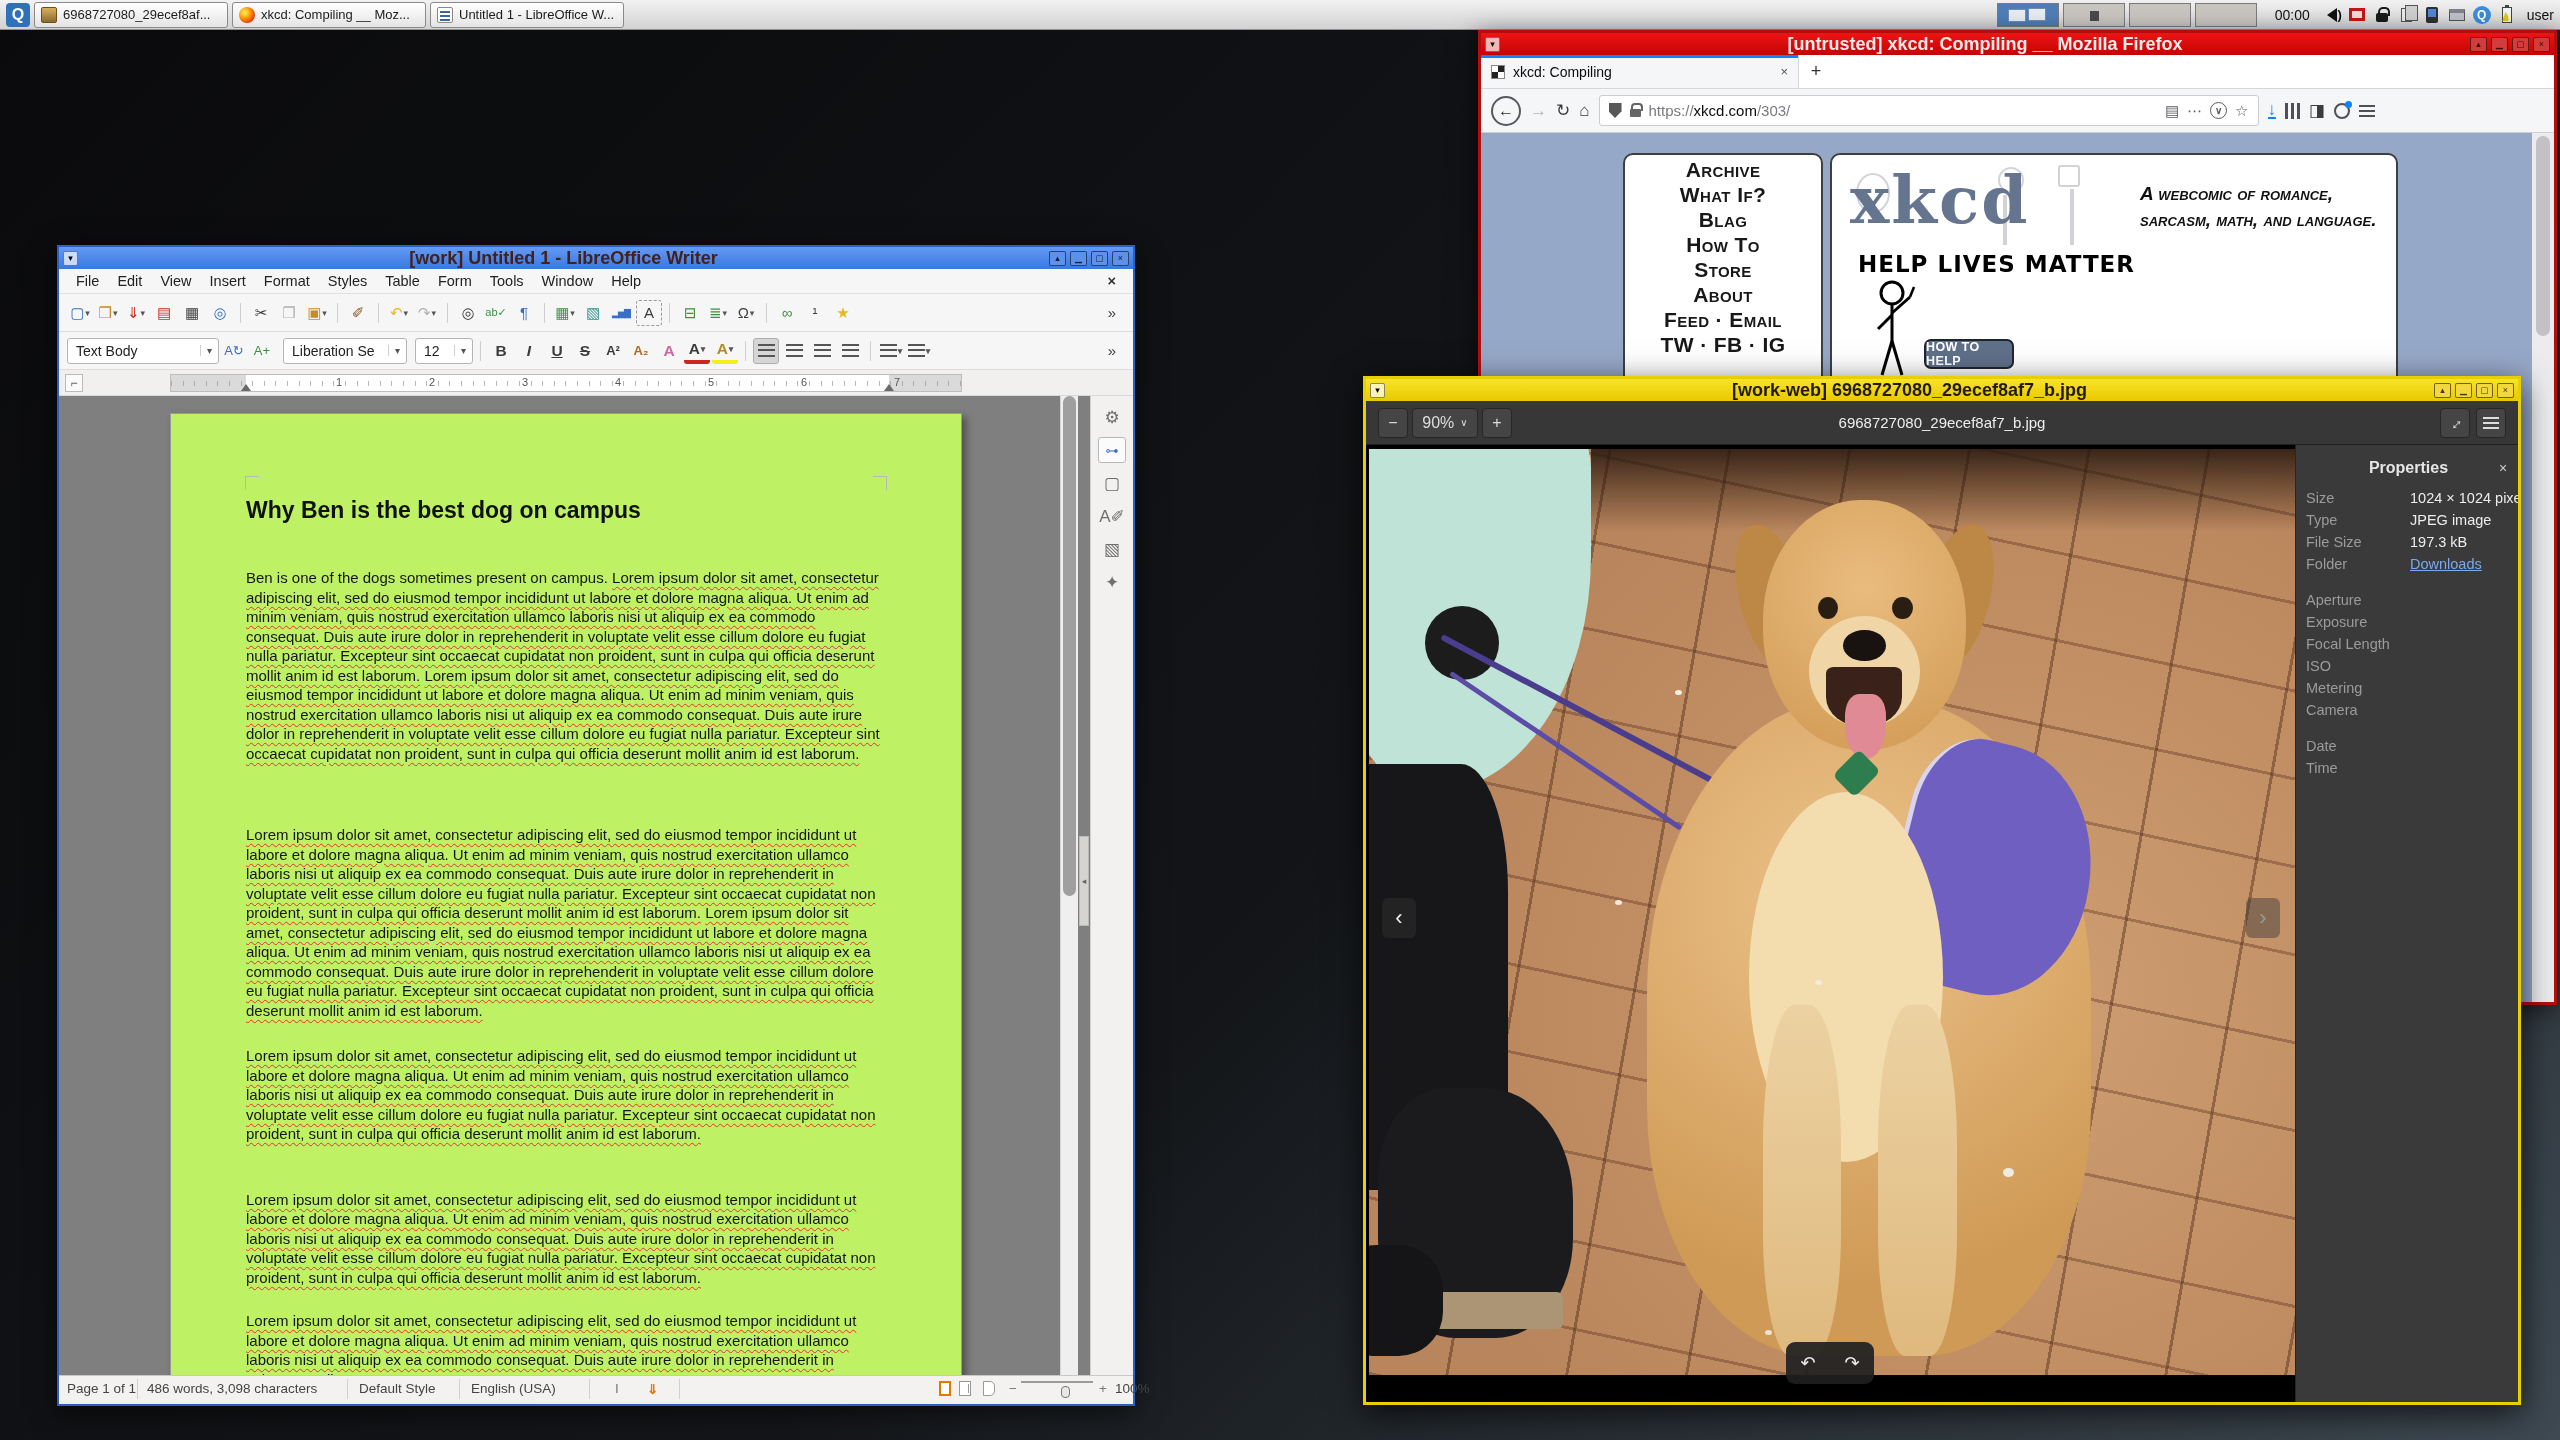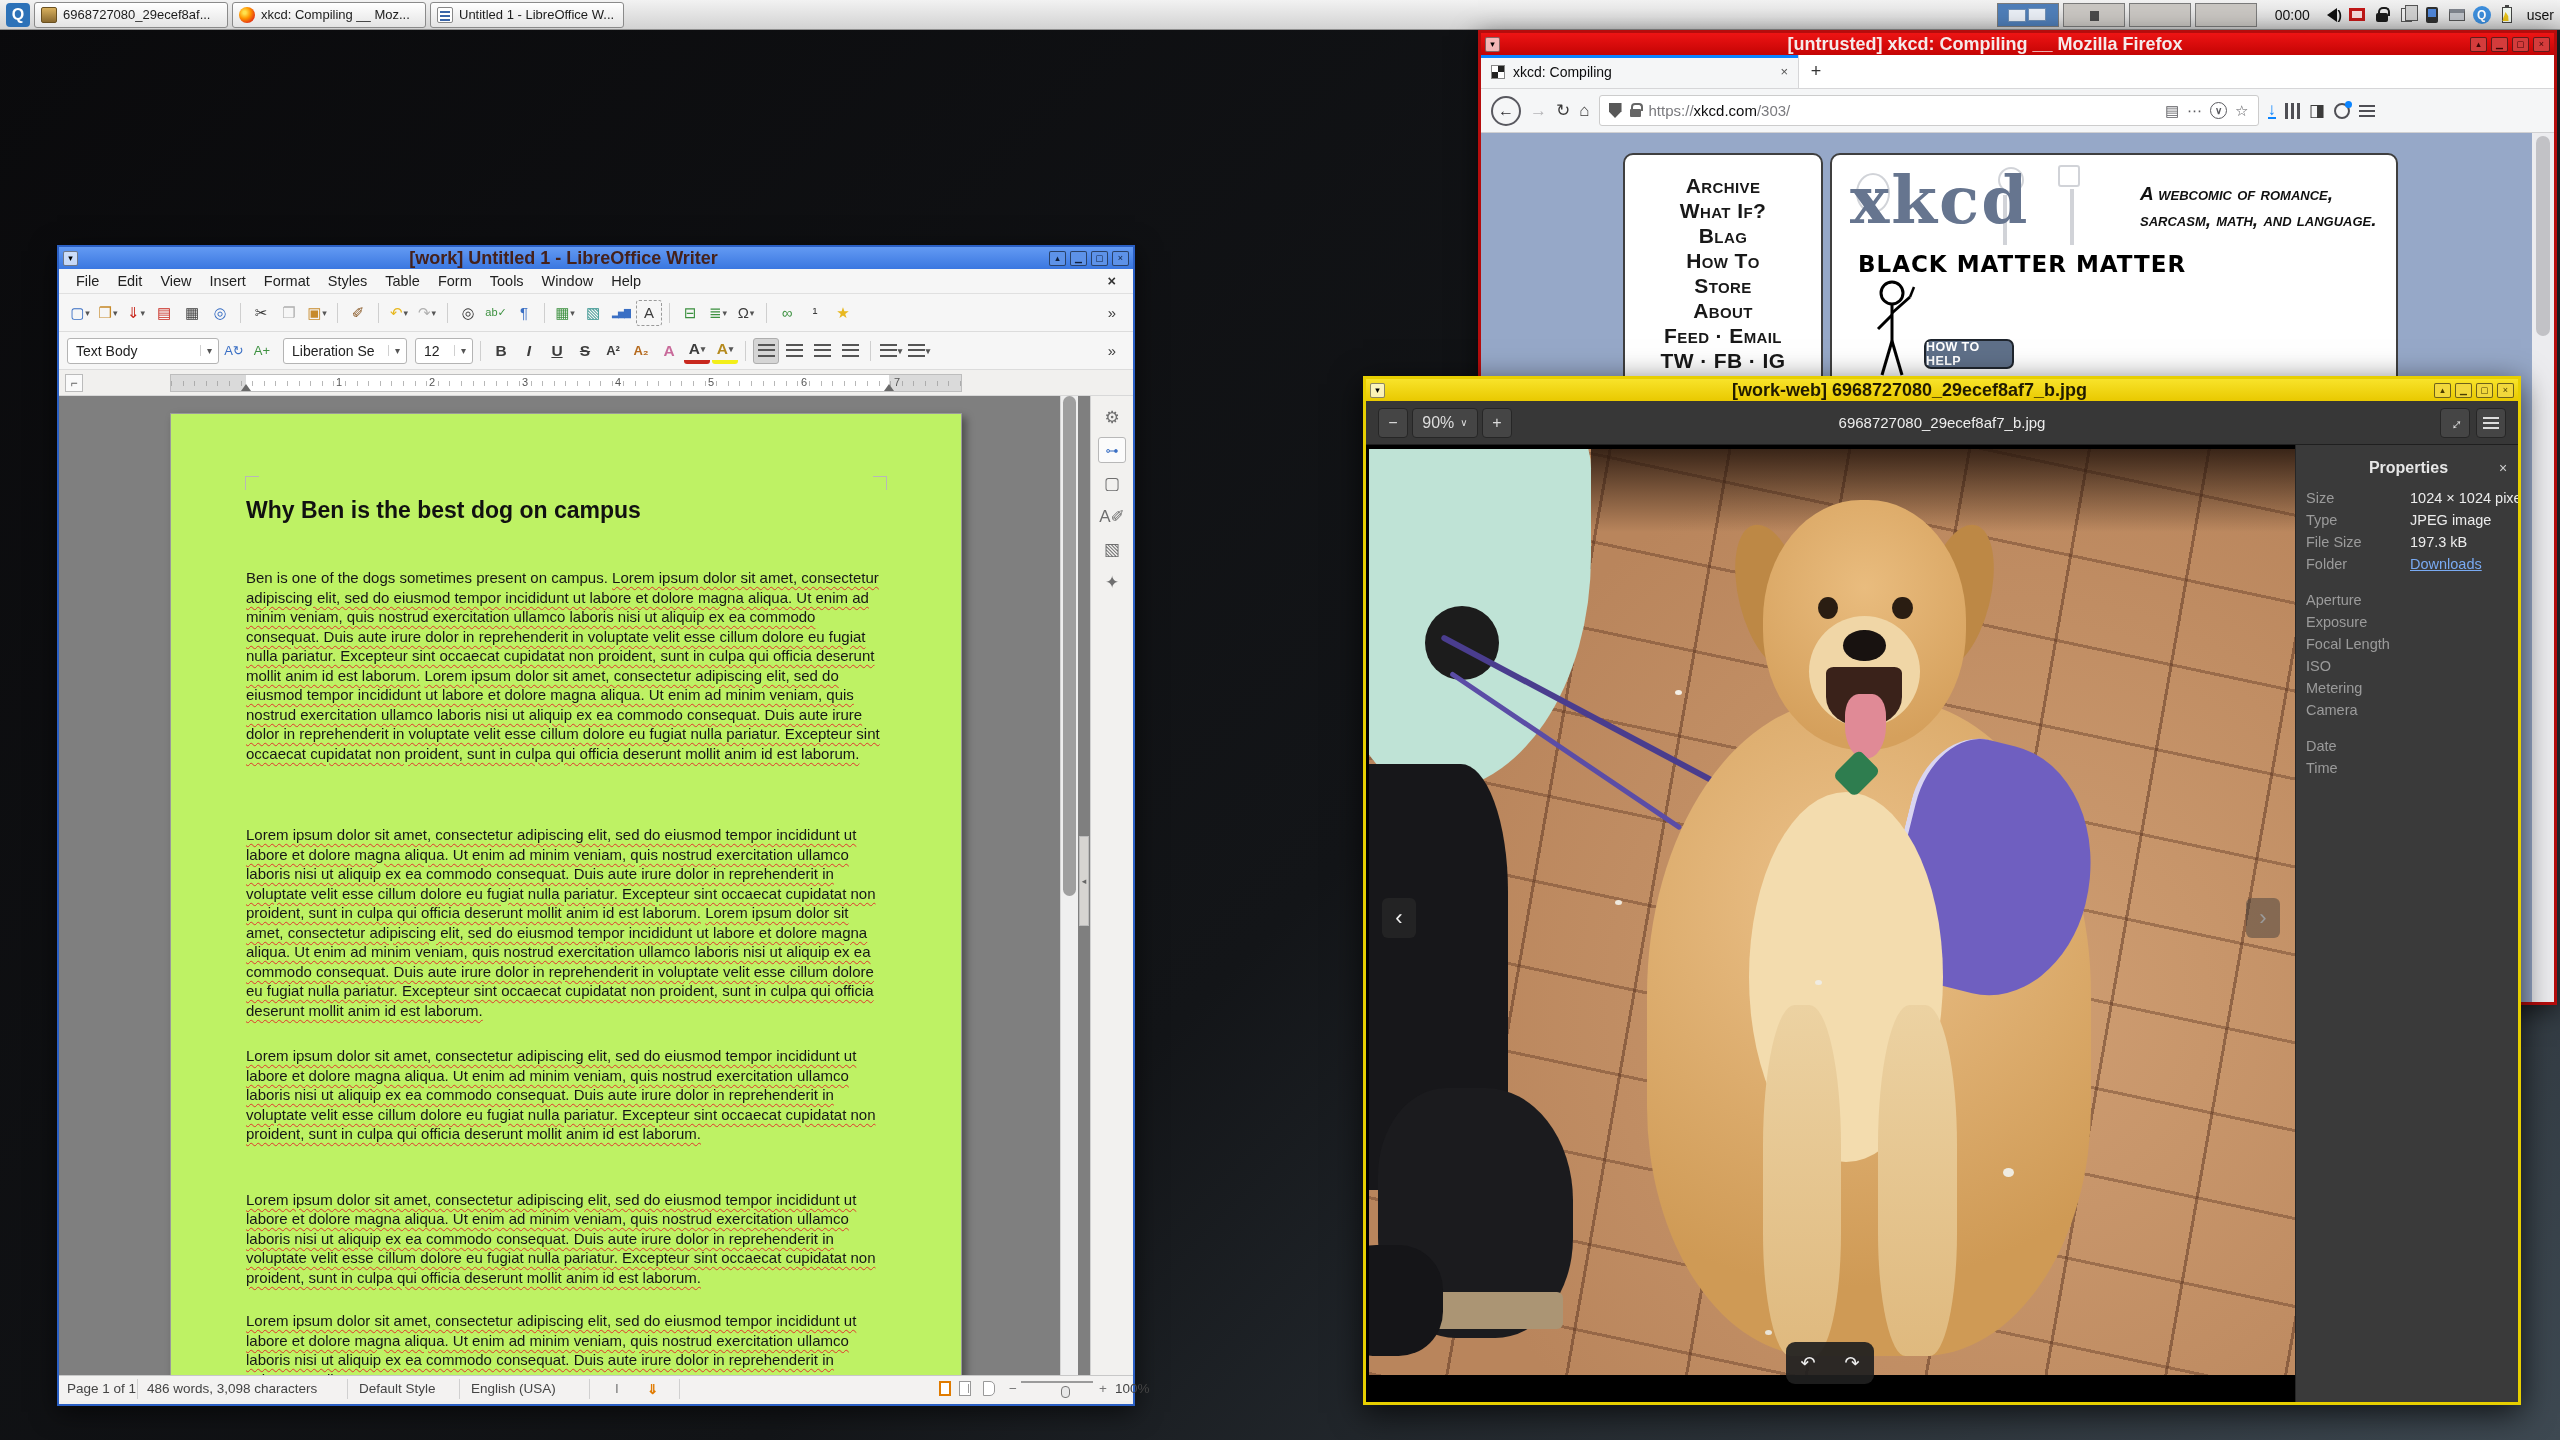--- a/index.html
+++ b/index.html
@@ -163,21 +163,21 @@
   .uicon { color:#5a5a5f; font-size:15px; }
   .pocketc { width:17px; height:17px; border-radius:50%; color:#5a5a5f; border:1.5px solid #5a5a5f;
     font-size:10px; display:flex; align-items:center; justify-content:center; font-weight:bold;}
   .dlarrow { color:#0a84ff; font-weight:bold; font-size:17px; border-bottom:2px solid #0a84ff; line-height:15px;}
   .libic { width:15px; height:16px; background:repeating-linear-gradient(90deg,#4f4f55 0 3px,transparent 3px 6px);}
   .acct { width:16px; height:16px; border:2px solid #4f4f55; border-radius:50%; position:relative;}
   .acct::after{ content:""; position:absolute; right:-4px; top:-4px; width:7px; height:7px; background:#0a84ff; border-radius:50%;}
   .hamb { width:16px; height:12px; background:repeating-linear-gradient(#4f4f55 0 2px, transparent 2px 5px);}
   #ffcontent { position:relative; height:869px; background:#96a8c8; overflow:hidden; }
   .xbox { position:absolute; background:#fff; border:2px solid #3f3f3f; border-radius:10px; }
-  #xnav { left:142px; top:20px; width:200px; height:420px; padding-top:18px;
+  #xnav { left:142px; top:20px; width:200px; height:420px; padding-top:2px;
     display:flex; flex-direction:column; align-items:center; }
   #xnav a { font-variant:small-caps; font-weight:bold; font-size:21px; color:#181818;
     line-height:25px; letter-spacing:.4px; text-decoration:none; }
   #xtitle { left:349px; top:20px; width:568px; height:420px; }
   #xsketch { position:absolute; left:16px; top:10px; width:266px; height:86px; opacity:.45; }
   #xsketch i { position:absolute; border:2px solid #9aa0ab; border-radius:50%; }
   #xlogo { position:absolute; left:18px; top:6px; font-family:"DejaVu Serif", serif; font-weight:bold;
     font-size:66px; color:#66758f; letter-spacing:2px; }
   #xtag { position:absolute; left:308px; top:26px; width:250px; font-variant:small-caps; font-style:italic;
     font-weight:bold; font-size:19px; line-height:26px; color:#101010; }
@@ -342,21 +342,21 @@
           <i style="left:210px;top:0px;width:22px;height:22px;border-radius:3px;"></i>
           <i style="left:8px;top:8px;width:34px;height:40px;"></i>
           <i style="left:155px;top:30px;width:2px;height:50px;border-radius:0;"></i>
           <i style="left:222px;top:24px;width:2px;height:56px;border-radius:0;"></i>
         </div>
         <div id="xlogo">xkcd</div>
         <div id="xtag">
           <div>A webcomic of romance,</div>
           <div>sarcasm, math, and language.</div>
         </div>
-        <div id="xblm">BLACK MATTER MATTER</div>
+        <div id="xblm">HELP LIVES MATTER</div>
         <svg id="xfig" width="64" height="100" viewBox="0 0 64 100">
           <circle cx="22" cy="14" r="11" fill="none" stroke="#000" stroke-width="3"></circle>
           <line x1="22" y1="25" x2="22" y2="62" stroke="#000" stroke-width="3"></line>
           <line x1="22" y1="34" x2="40" y2="18" stroke="#000" stroke-width="3"></line>
           <line x1="40" y1="18" x2="44" y2="8" stroke="#000" stroke-width="2.5"></line>
           <line x1="22" y1="36" x2="8" y2="50" stroke="#000" stroke-width="3"></line>
           <line x1="22" y1="62" x2="12" y2="96" stroke="#000" stroke-width="3"></line>
           <line x1="22" y1="62" x2="32" y2="96" stroke="#000" stroke-width="3"></line>
         </svg>
         <div id="xhelp">HOW TO HELP</div>

